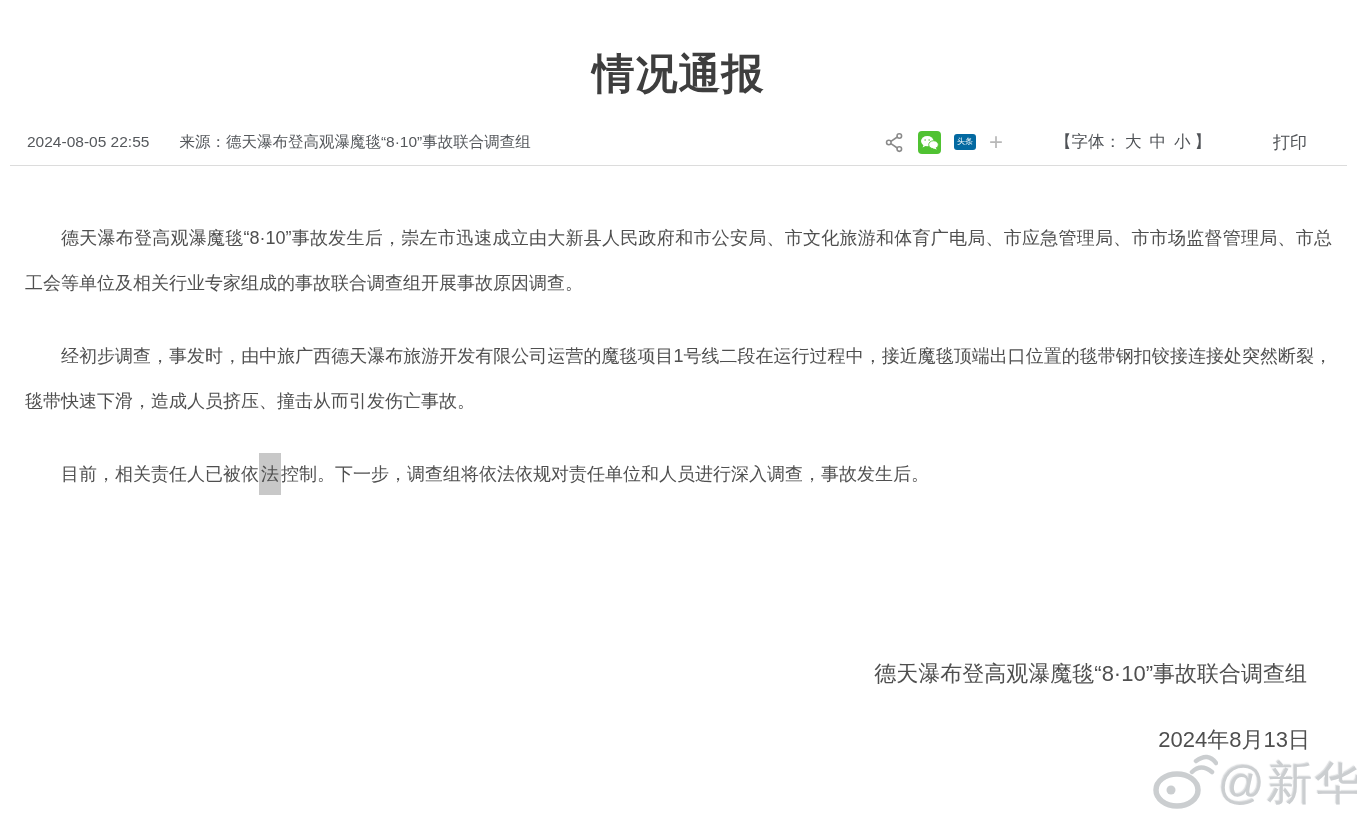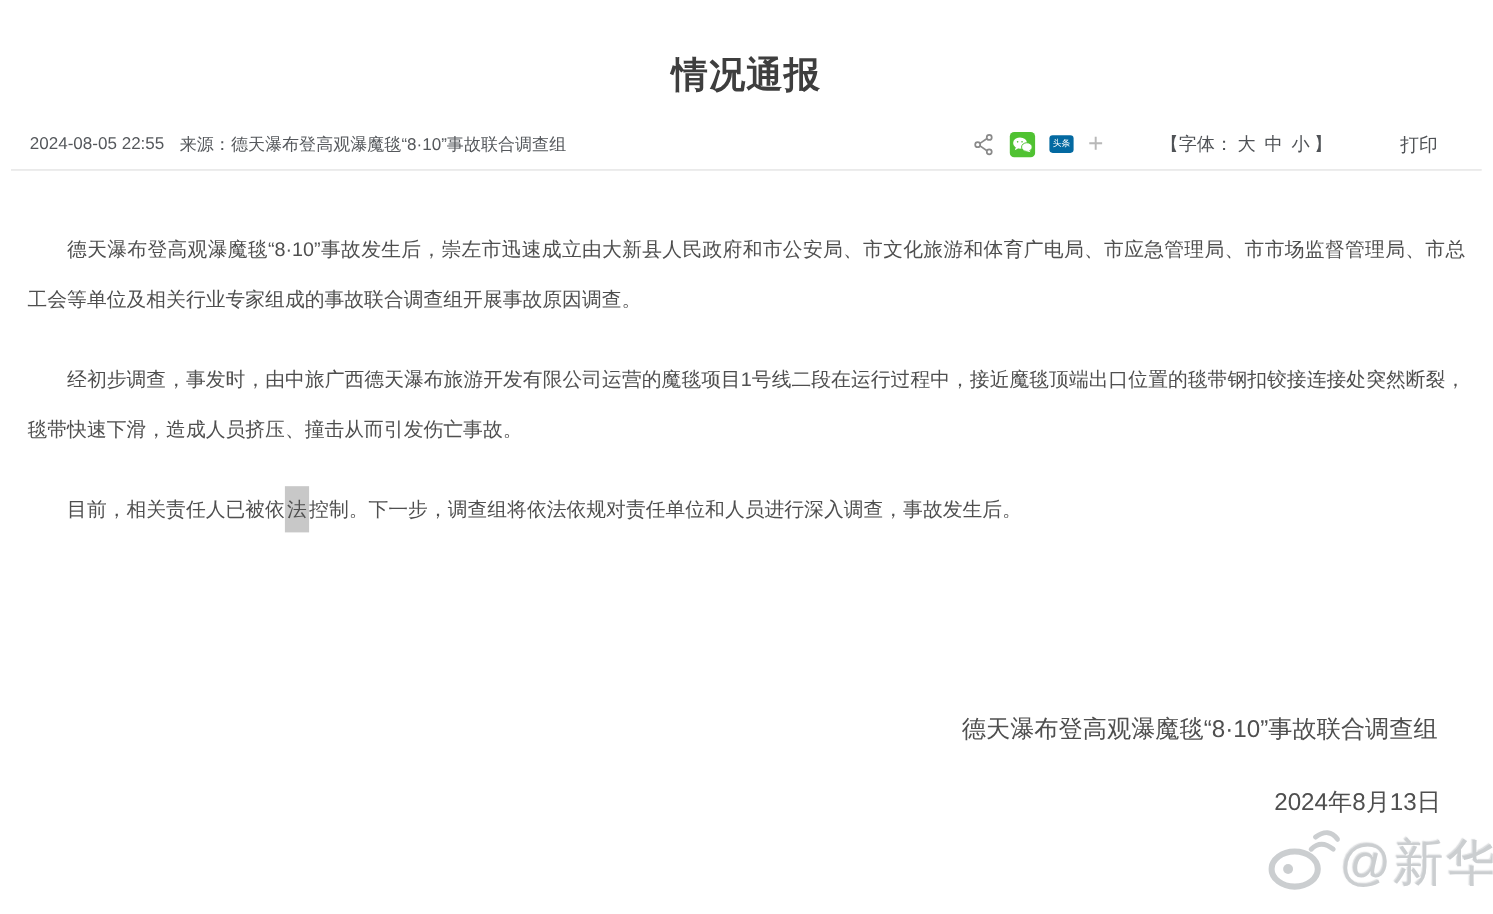--- a/index.html
+++ b/index.html
@@ -8,36 +8,36 @@
     width: 1357px;
     height: 831px;
     position: relative;
     overflow: hidden;
     font-family: "Liberation Sans", "DejaVu Sans", sans-serif;
     color: #4f4f4f;
   }
   .page-title {
     padding-top: 46px;
     text-align: center;
-    font-size: 33px;
+    font-size: 42px;
     font-weight: bold;
     color: #3e3e3e;
     letter-spacing: 1px;
   }
   .meta-row {
     margin: 26px 25px 0 27px;
     display: flex;
     align-items: center;
     font-size: 15.5px;
     color: #5a5d61;
     height: 28px;
     white-space: nowrap;
   }
   .meta-datetime { color: #55585c; }
-  .meta-source { margin-left: 14px; color: #55585c; }
+  .meta-source { margin-left: 30px; color: #55585c; }
   .share-group {
     margin-left: auto;
     display: flex;
     align-items: center;
     gap: 13px;
   }
   .share-icon-btn { display: inline-flex; align-items: center; cursor: pointer; }
   .wechat-badge {
     width: 23px; height: 23px;
     border-radius: 4px;

